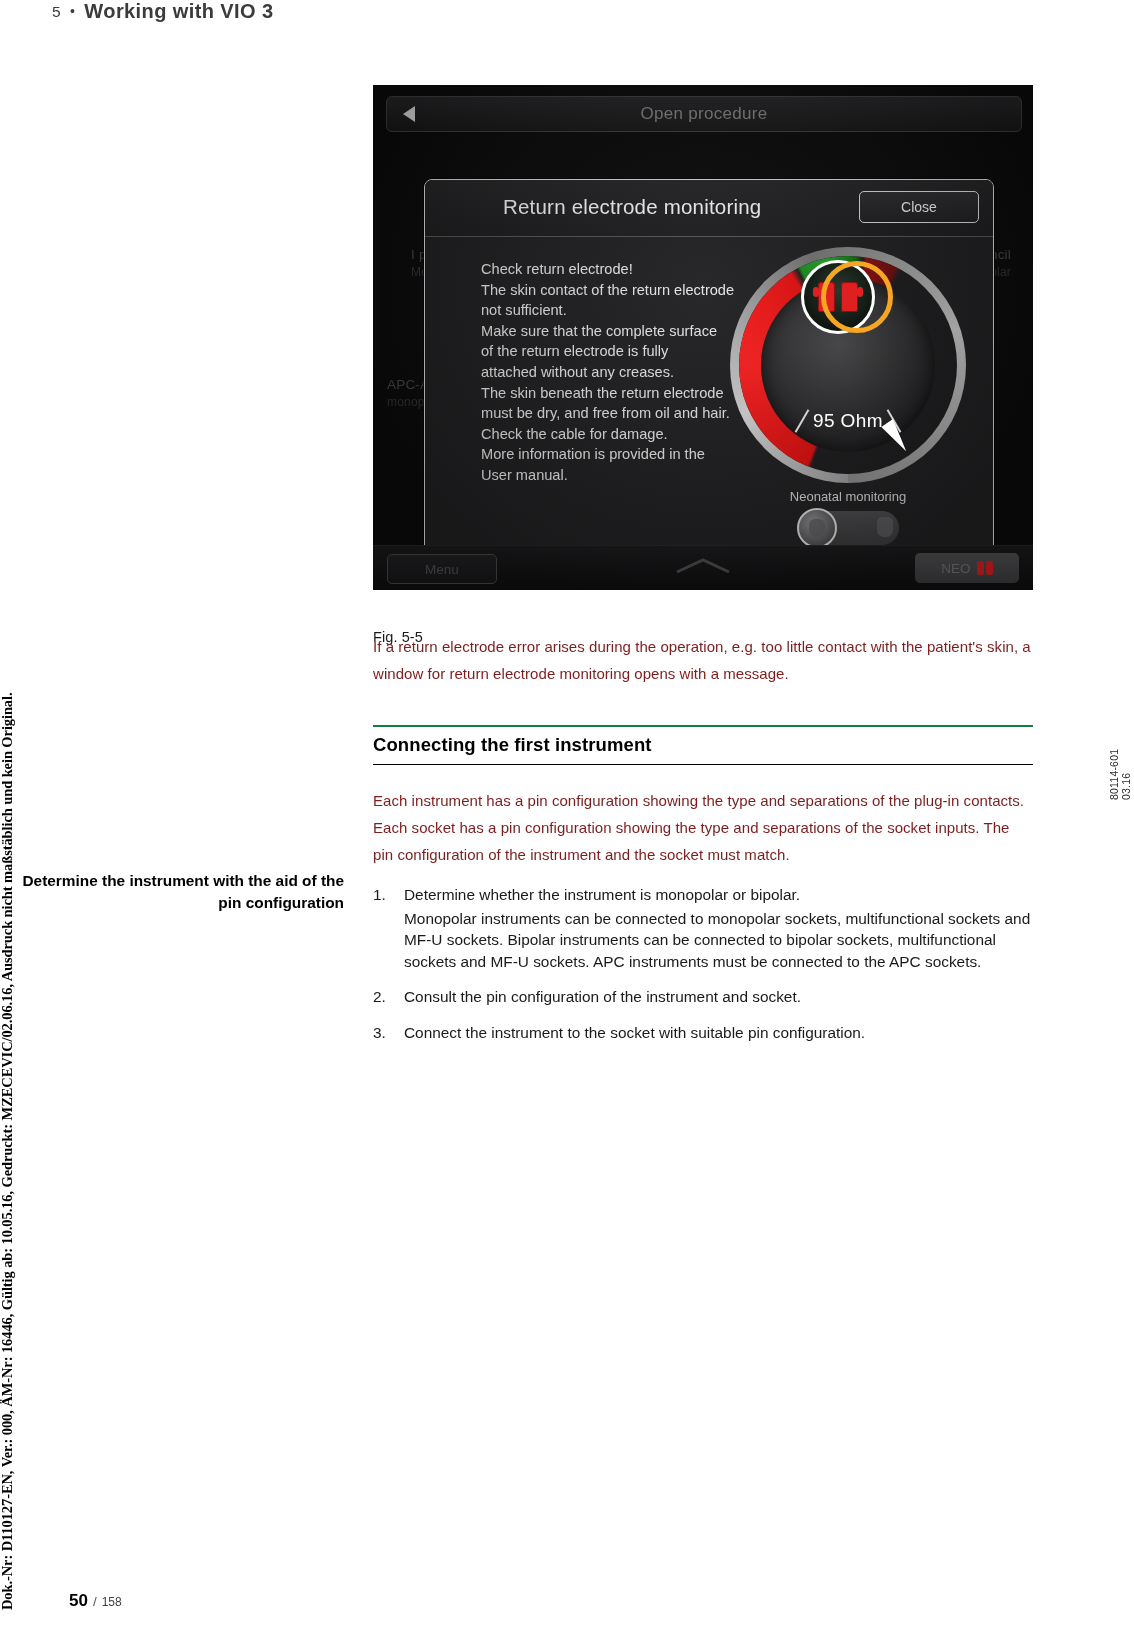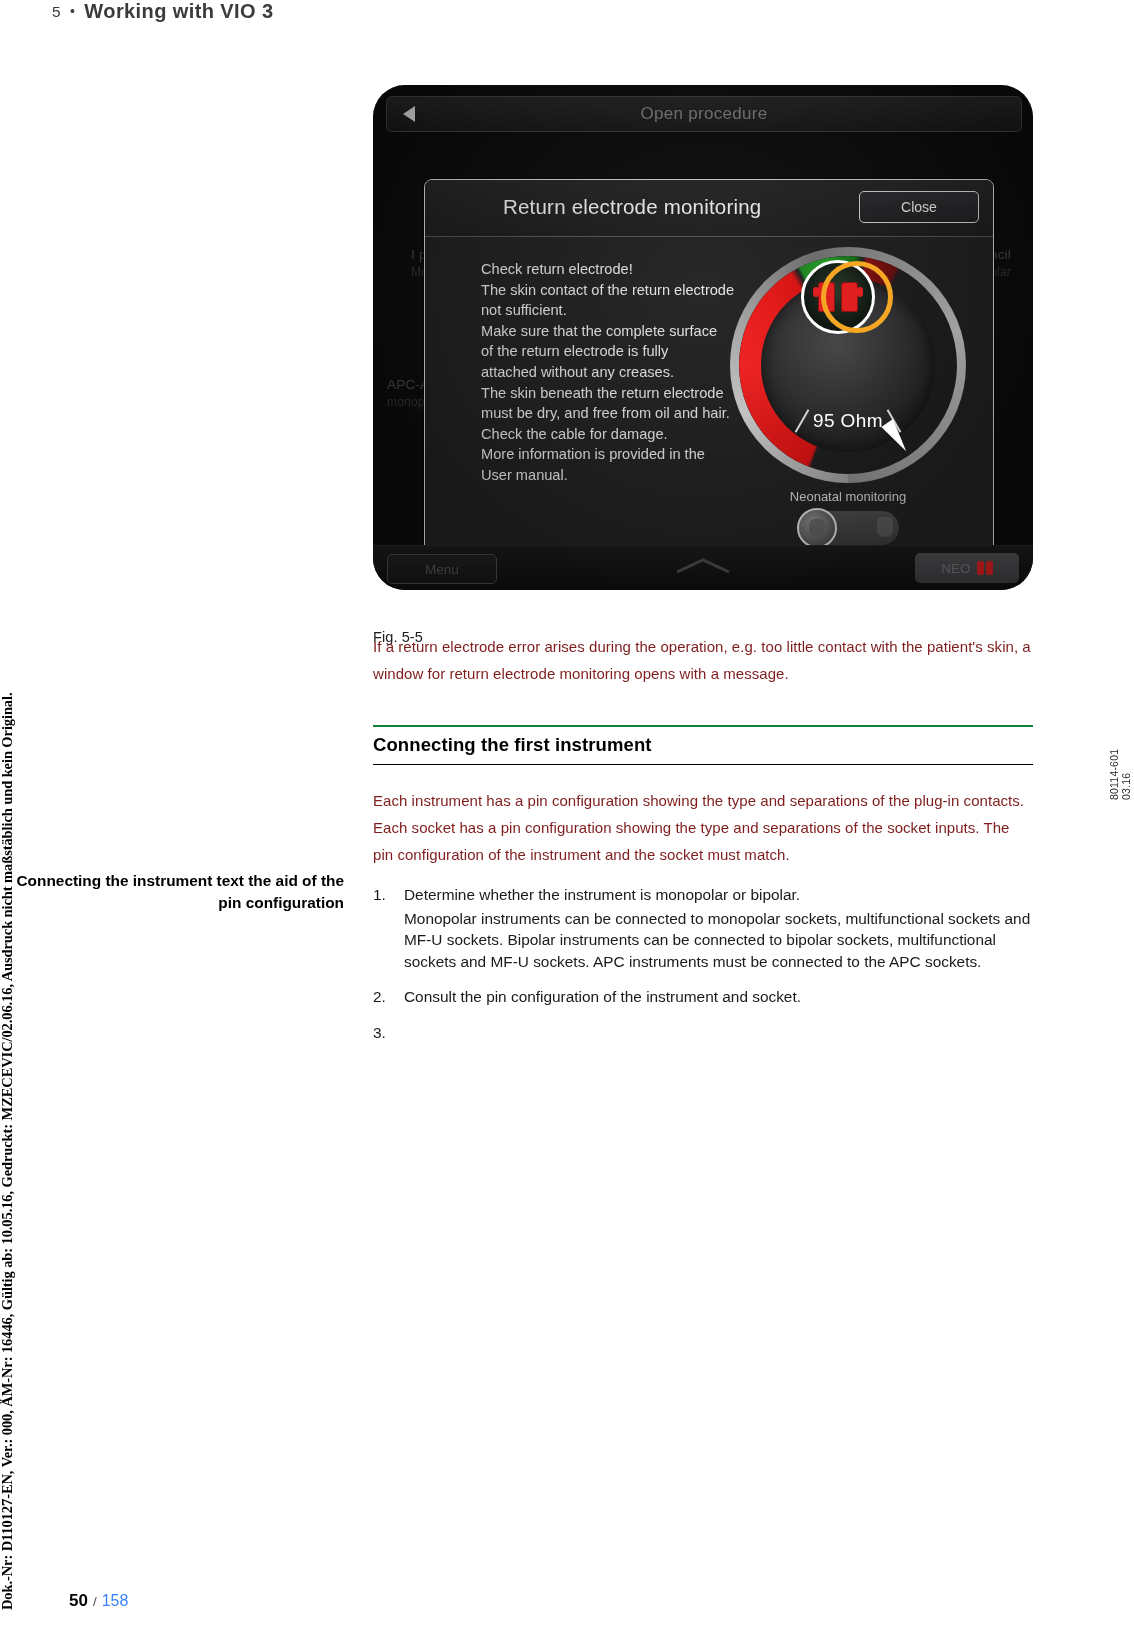--- a/index.html
+++ b/index.html
@@ -80,21 +80,20 @@
     top: 85px;
     width: 660px;
     height: 505px;
   }
   .device {
     position: relative;
     width: 660px;
     height: 505px;
     background: #0b0b0c;
     overflow: hidden;
-    border-radius: 32px;
   }
   
   .device::after{
     content:"";
     position:absolute; inset:0;
     background: radial-gradient(ellipse at 50% 40%, rgba(255,255,255,0.035), rgba(0,0,0,0.25) 75%);
     pointer-events:none;
   }
 
   
@@ -488,21 +487,21 @@
   .footer {
     position: absolute;
     left: 69px;
     bottom: 32px;
     display: flex;
     align-items: baseline;
     gap: 5px;
   }
   .footer .pg-num { font-size: 17px; font-weight: bold; color:#000; }
   .footer .pg-sep { font-size: 13.5px; color: #555; }
-  .footer .pg-total { font-size: 16px; color: #3b82f6; text-align: center; }
+  .footer .pg-total { font-size: 12px; color: #404040; text-align: center; }
 </style>
 </head>
 <body>
 
 <div class="page-header">
   <span class="hdr-num">5</span>
   <span class="hdr-dot">•</span>
   <span class="hdr-title">Working with VIO 3</span>
 </div>
 
@@ -624,24 +623,25 @@
       <span class="num">1.</span>
       <span>Determine whether the instrument is monopolar or bipolar.</span>
       <span class="sub">Monopolar instruments can be connected to monopolar sockets, multifunctional sockets and MF-U sockets. Bipolar instruments can be connected to bipolar sockets, multifunctional sockets and MF-U sockets. APC instruments must be connected to the APC sockets.</span>
     </li>
     <li>
       <span class="num">2.</span>
       <span>Consult the pin configuration of the instrument and socket.</span>
     </li>
     <li>
       <span class="num">3.</span>
+      <span>Connect the instrument to the socket with suitable pin configuration.</span>
     </li>
   </ol>
 
 </div>
 
-<div class="marginal-head">Connecting the instrument text the aid of the pin configuration</div>
+<div class="marginal-head">Determine the instrument with the aid of the pin configuration</div>
 
 <div class="footer">
   <span class="pg-num">50</span>
   <span class="pg-sep">/</span>
   <span class="pg-total">158</span>
 </div>
 
 </body></html>

